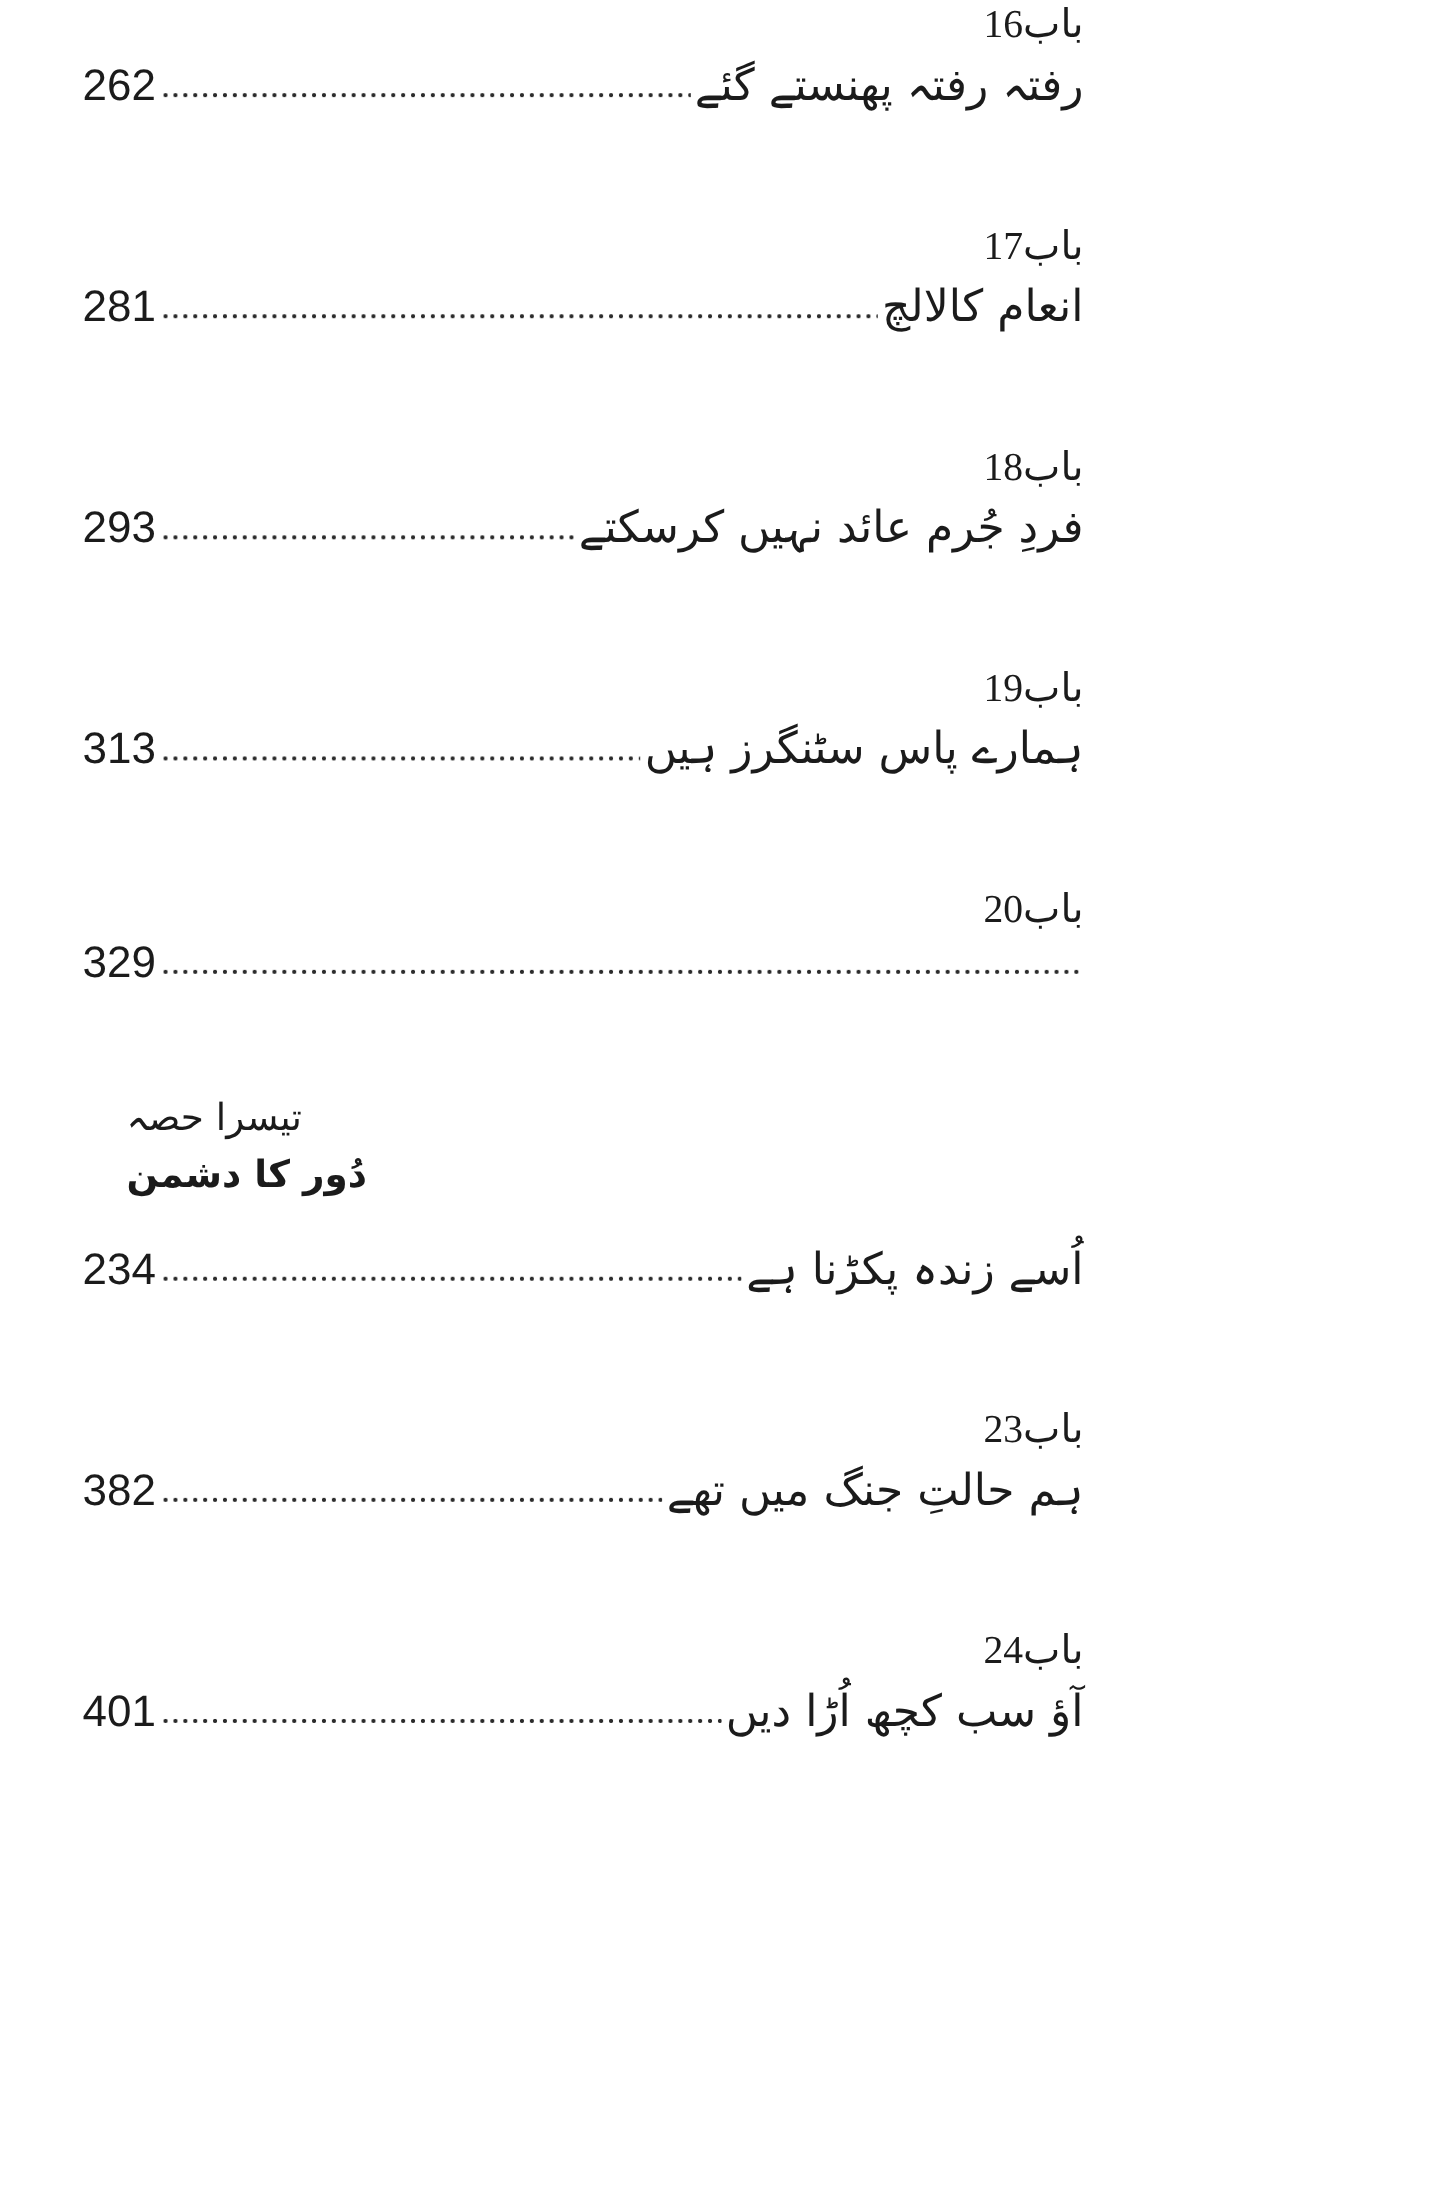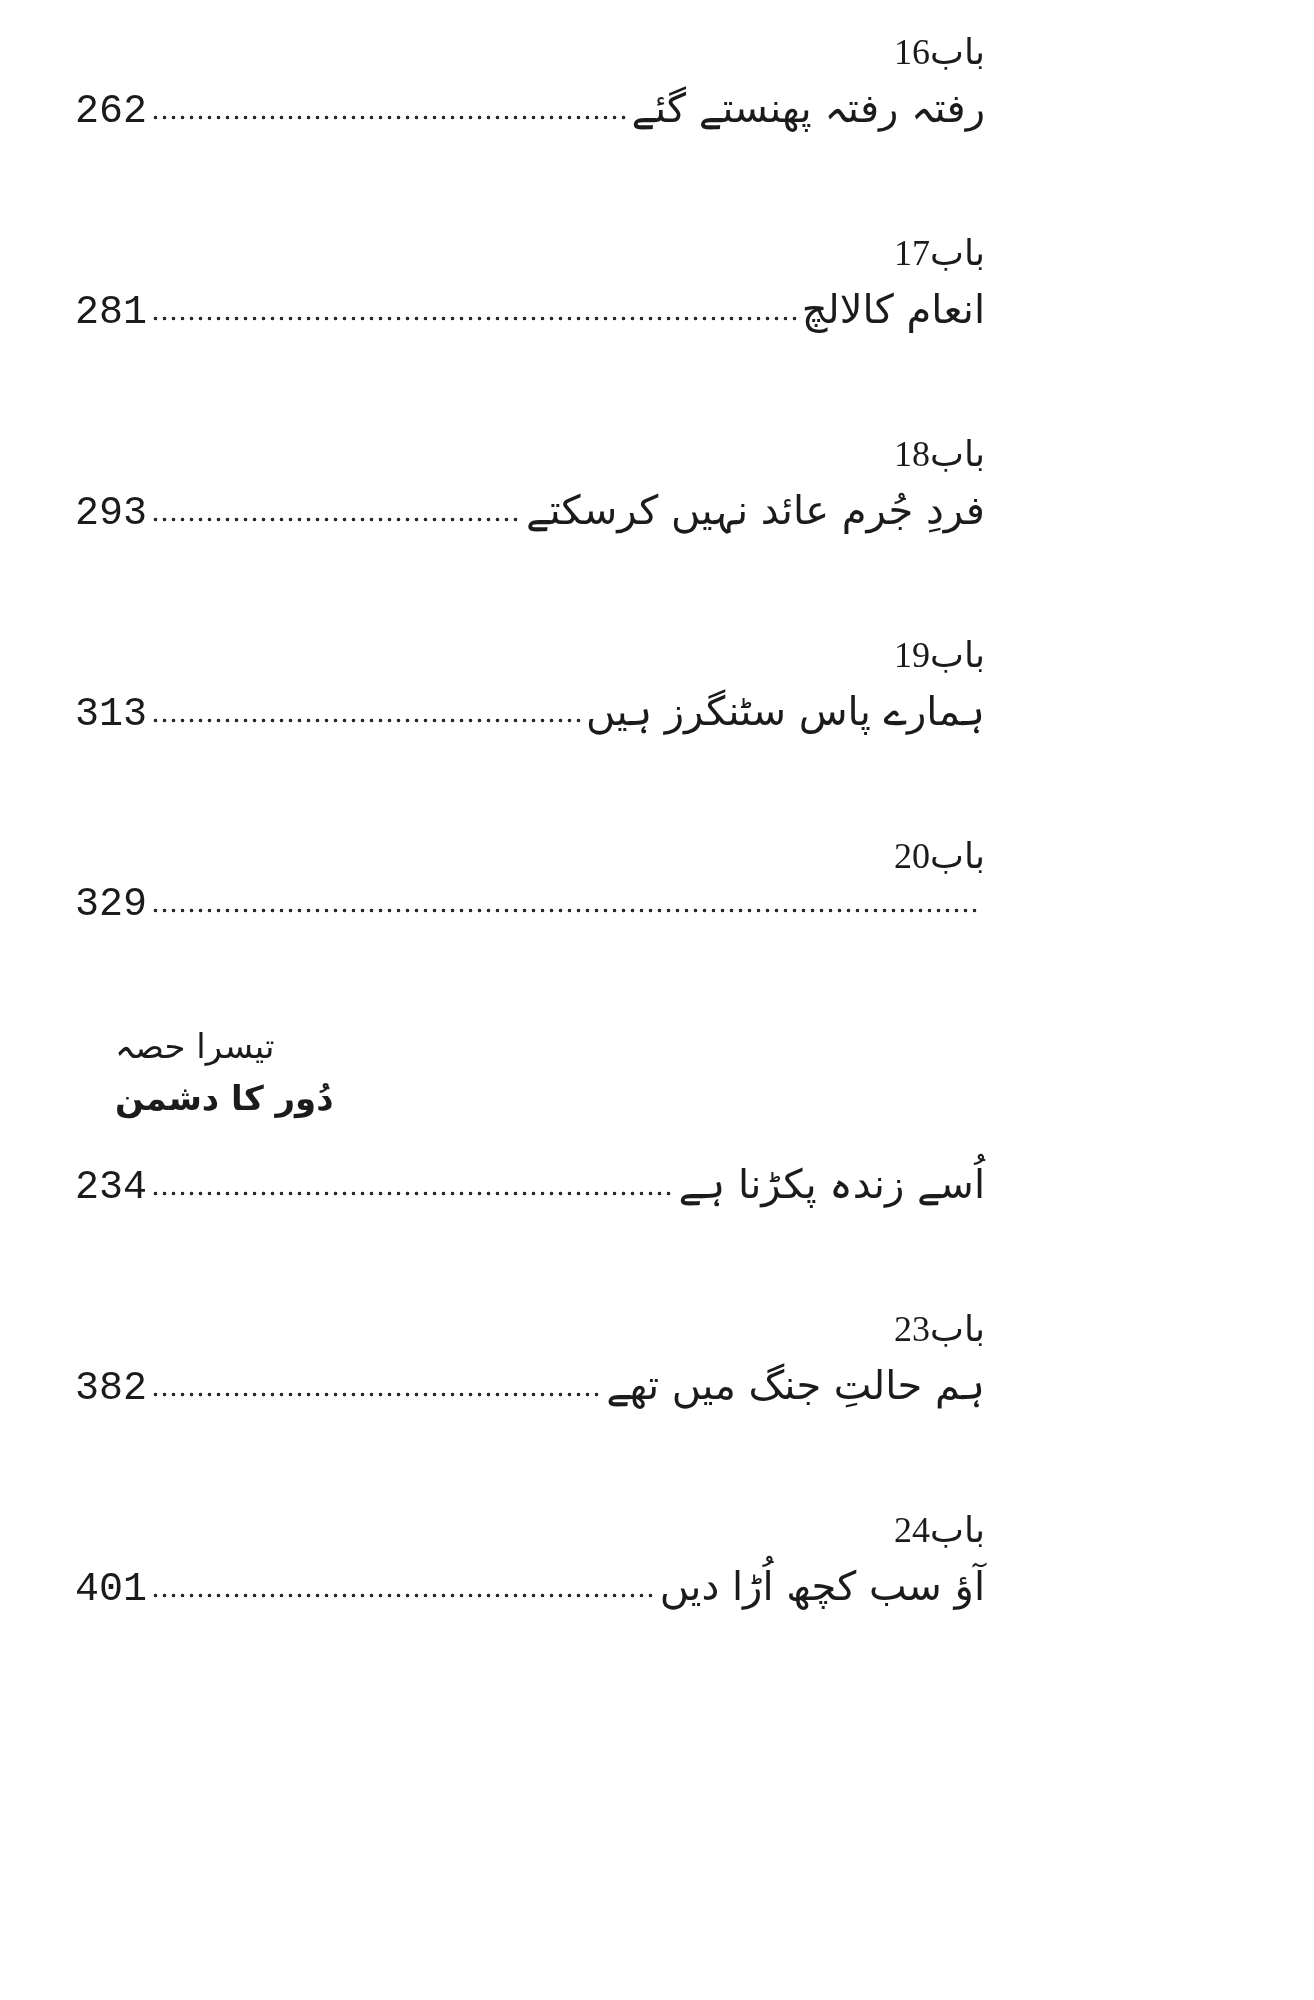--- a/index.html
+++ b/index.html
@@ -10,21 +10,20 @@
   body {
     width: 1314px;
     height: 2000px;
     overflow: hidden;
     font-family: "DejaVu Sans", sans-serif;
     color: #1b1b1b;
   }
   .page {
     width: 910px;
     margin-left: 75px;
-    padding-top: 30px;
     direction: rtl;
   }
   .entry {
     margin-bottom: 94px;
   }
   .chapter-label {
     text-align: right;
     font-family: "Liberation Serif", "DejaVu Sans", serif;
     font-size: 36px;
     line-height: 1.25;
@@ -43,21 +42,21 @@
   .dot-leader {
     flex: 1 1 auto;
     height: 9px;
     margin: 0 4px;
     background-image: radial-gradient(circle, #2b2b2b 1.7px, transparent 2.1px);
     background-size: 9px 9px;
     background-repeat: repeat-x;
     background-position: left bottom;
   }
   .page-num {
-    font-family: Liberation Mono, monospace;
+    font-family: Liberation Sans, sans-serif;
     font-size: 40px;
     line-height: 1.1;
     white-space: nowrap;
   }
   .section-header {
     text-align: left;
     margin: 4px 0 32px 0;
     transform: translateX(40px); 
   }
   .part-label {

